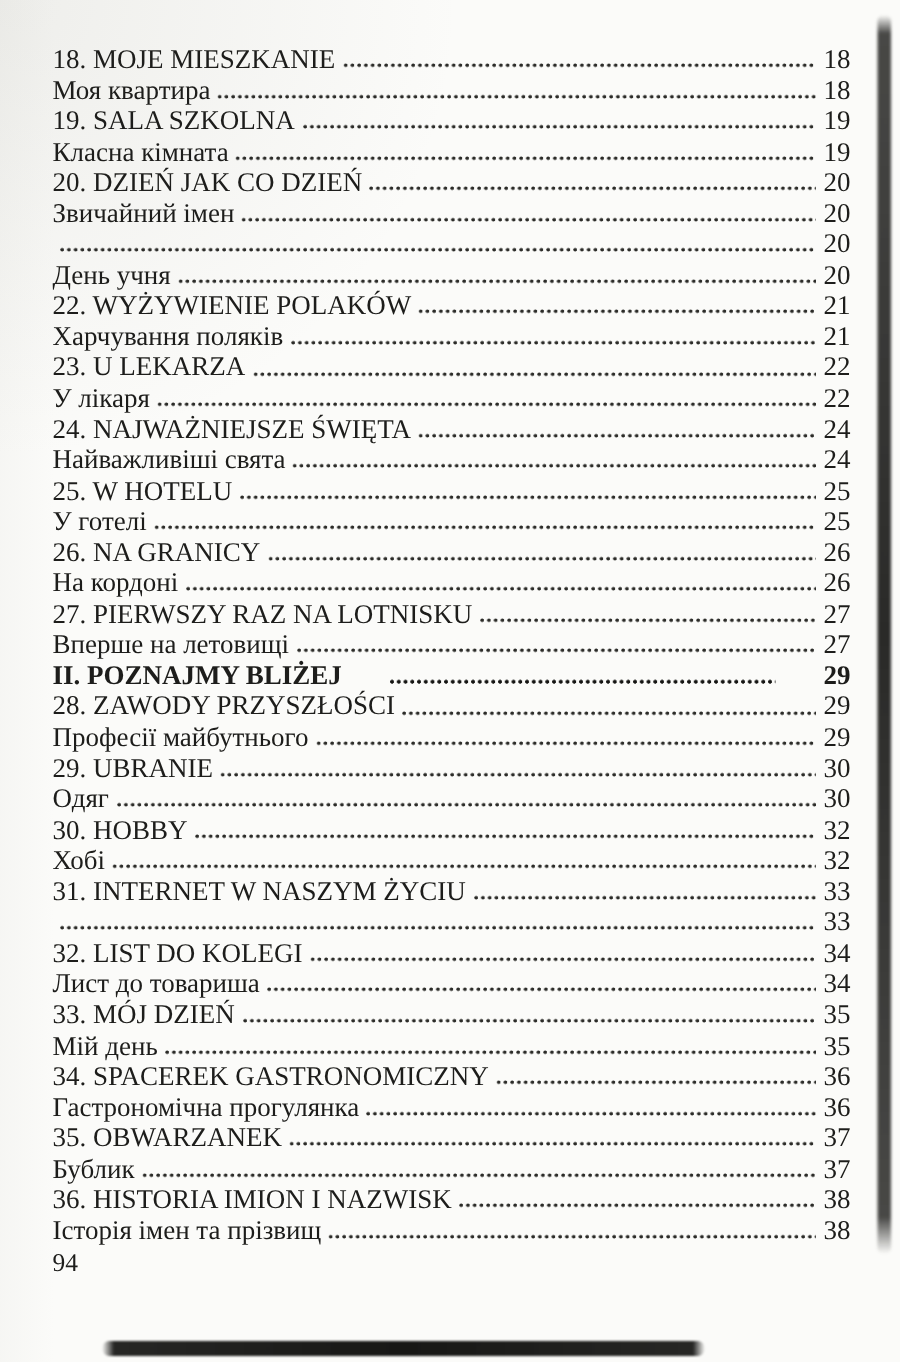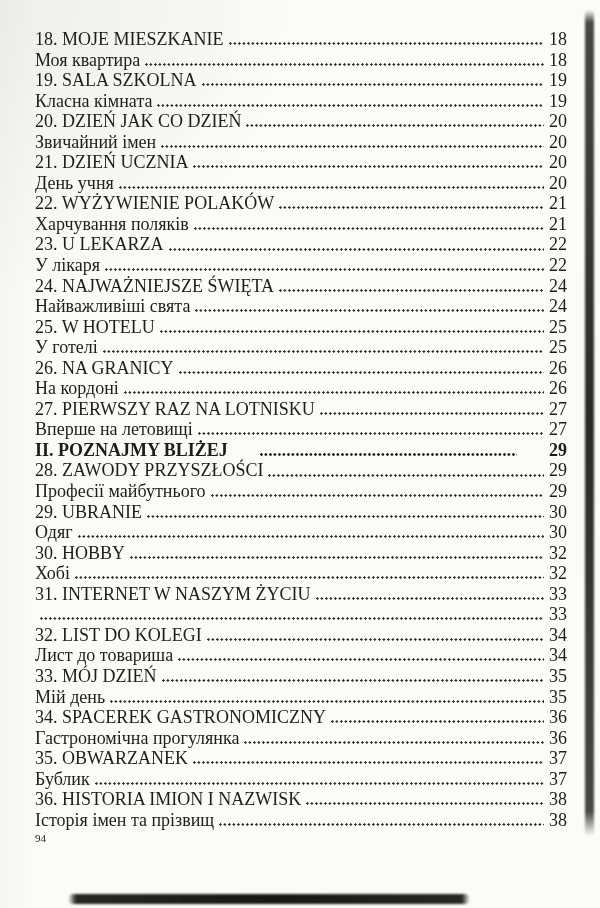--- a/index.html
+++ b/index.html
@@ -51,21 +51,21 @@
     background-image:radial-gradient(circle at 1.4px 1.5px, #151513 1.15px, rgba(0,0,0,0) 1.45px);
   }
   .pagenum{
     flex:0 0 auto;
     min-width:20px;
     text-align:right;
   }
   .footer-num{
     position:absolute;
     left:35px;top:832px;
-    font-size:11px;
+    font-size:17px;
   }
   
   .edge-right{
     position:absolute;
     left:585px;top:10px;
     width:9px;height:826px;
     background:linear-gradient(to bottom,
       rgba(40,40,38,0) 0%,
       rgba(40,40,38,0.85) 1.5%,
       rgba(30,30,28,0.95) 50%,
@@ -118,21 +118,20 @@
     <span class="label">20. DZIEŃ JAK CO DZIEŃ</span>
     <span class="leader"></span>
     <span class="pagenum">20</span>
   </div>
     <div class="row">
     <span class="label">Звичайний імен</span>
     <span class="leader"></span>
     <span class="pagenum">20</span>
   </div>
     <div class="row">
-    <span class="label">21. DZIEŃ UCZNIA</span>
     <span class="leader"></span>
     <span class="pagenum">20</span>
   </div>
     <div class="row">
     <span class="label">День учня</span>
     <span class="leader"></span>
     <span class="pagenum">20</span>
   </div>
     <div class="row">
     <span class="label">22. WYŻYWIENIE POLAKÓW</span>

